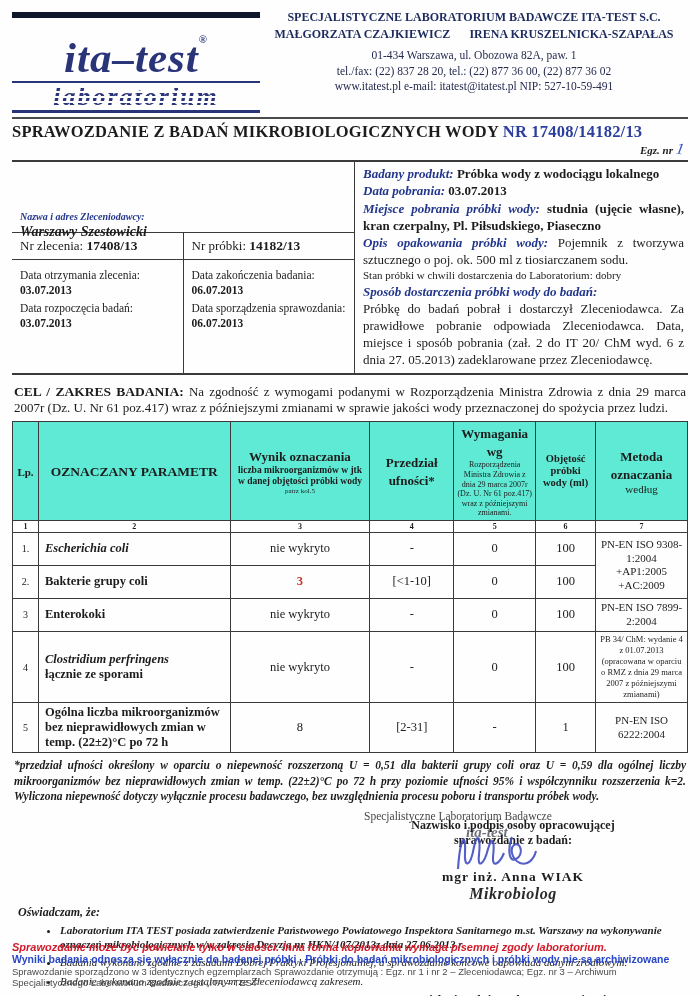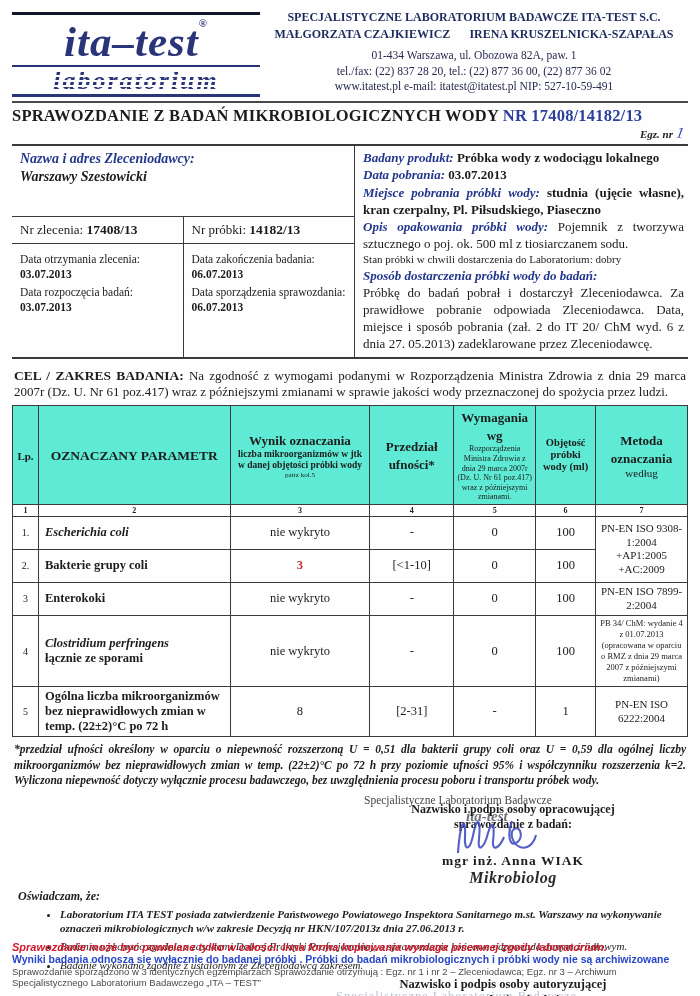--- a/index.html
+++ b/index.html
@@ -4,21 +4,21 @@
 <style>
   html,body{margin:0;padding:0;background:#e8e8e8;}
   .page{
     width:700px;height:996px;margin:0 auto;background:#fefefe;
     font-family:"Liberation Serif",serif;color:#1c1c1c;
     padding:8px 12px;box-sizing:border-box;position:relative;overflow:hidden;
   }
   
   .header{display:flex;align-items:flex-start;}
   .logo-block{width:248px;flex:none;padding-top:4px;}
-  .logo-main-wrap{border-top:3px solid #0f172a;padding-top:5px;position:relative;}
+  .logo-main-wrap{border-top:6px solid #0f172a;padding-top:18px;position:relative;}
   .logo-main{font-weight:bold;font-style:italic;font-size:43px;line-height:1.0;color:#2a3478;letter-spacing:1px;text-align:center;}
   .logo-reg{font-size:11px;vertical-align:top;position:relative;top:-2px;}
   .logo-sub-wrap{margin-top:2px;border-top:2px solid #2a3478;border-bottom:3px solid #2a3478;position:relative;}
   .logo-sub{font-weight:bold;font-style:italic;font-size:26px;line-height:1.05;color:#2a3478;letter-spacing:2px;text-align:center;}
   .logo-sub-wrap::after{content:"";position:absolute;inset:0;background:repeating-linear-gradient(to bottom,rgba(254,254,254,0) 0 3px,#fefefe 3px 5px);pointer-events:none;}
   .contact{flex:1;text-align:center;padding-top:2px;}
   .org-name{font-size:12px;font-weight:bold;color:#1d2a5e;white-space:nowrap;}
   .owners{font-size:12px;font-weight:bold;color:#1d2a5e;margin-top:2px;}
   .owners span{margin:0 8px;}
   .addr{font-size:11.5px;color:#25294f;margin-top:6px;line-height:1.35;}
@@ -26,21 +26,21 @@
   
   .title-line{font-size:16.5px;font-weight:bold;letter-spacing:.2px;}
   .title-num{color:#2c3f9e;}
   .egz{text-align:right;font-size:11px;font-weight:bold;font-style:italic;margin:-2px 4px 2px 0;}
   .egz-val{color:#3a4fc0;font-size:16px;font-weight:normal;display:inline-block;transform:rotate(10deg);margin-left:3px;}
   
   .info{display:flex;border-top:2px solid #3a3a3a;border-bottom:2px solid #3a3a3a;}
   .info-left{width:342px;flex:none;border-right:1.5px solid #3a3a3a;display:flex;flex-direction:column;}
   .box-client{height:60px;padding:5px 8px;border-bottom:1.5px solid #3a3a3a;}
   .blue-label{color:#22368c;font-weight:bold;font-style:italic;}
-  .client-label{font-size:14px;}
+  .client-label{font-size:10px;margin-top:44px;}
   .client-name{font-size:14px;font-weight:bold;font-style:italic;margin-top:2px;}
   .box-nums{display:flex;border-bottom:1.5px solid #3a3a3a;}
   .box-num{flex:1;padding:5px 8px;font-size:13px;}
   .box-num:first-child{border-right:1.5px solid #3a3a3a;}
   .box-num b{font-size:13.5px;}
   .box-dates{display:flex;flex:1;}
   .date-col{flex:1;padding:8px 8px;font-size:11.5px;line-height:1.3;}
   .date-col:first-child{border-right:1.5px solid #3a3a3a;}
   .date-col b{display:block;margin-bottom:3px;}
   .info-right{flex:1;padding:3px 4px 4px 8px;font-size:13px;line-height:1.32;text-align:justify;}

